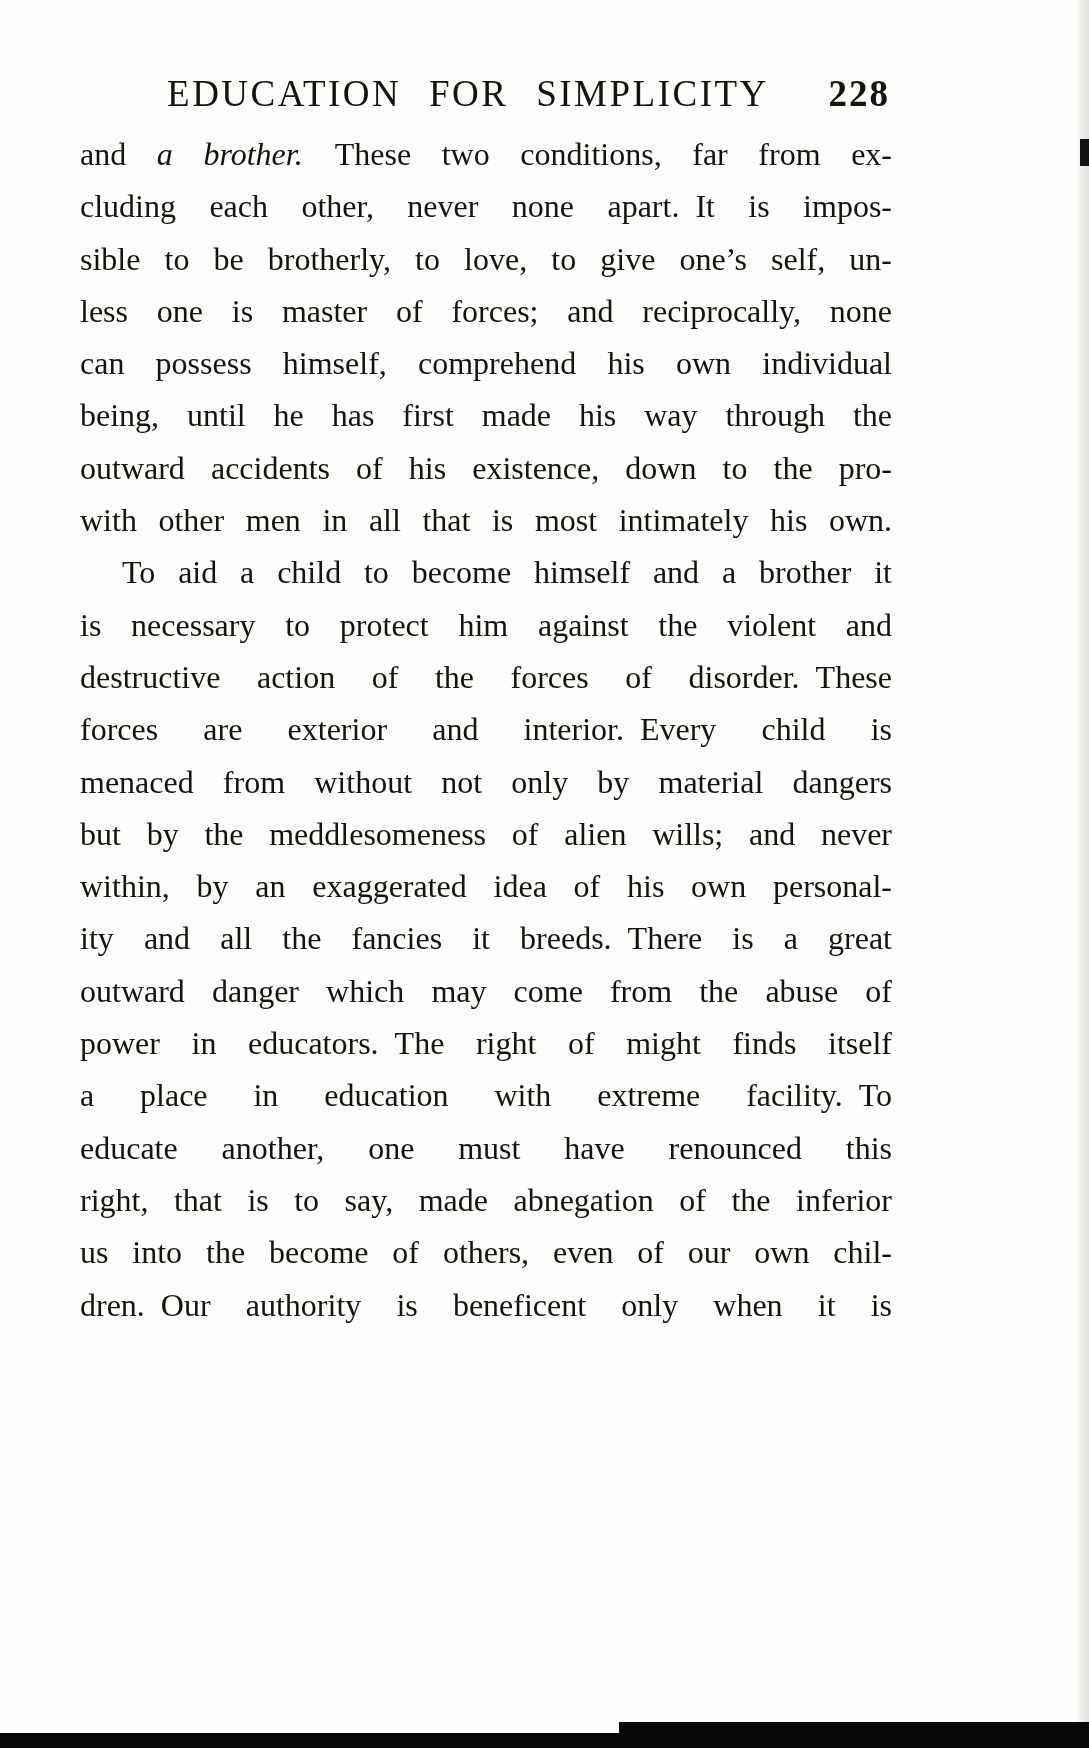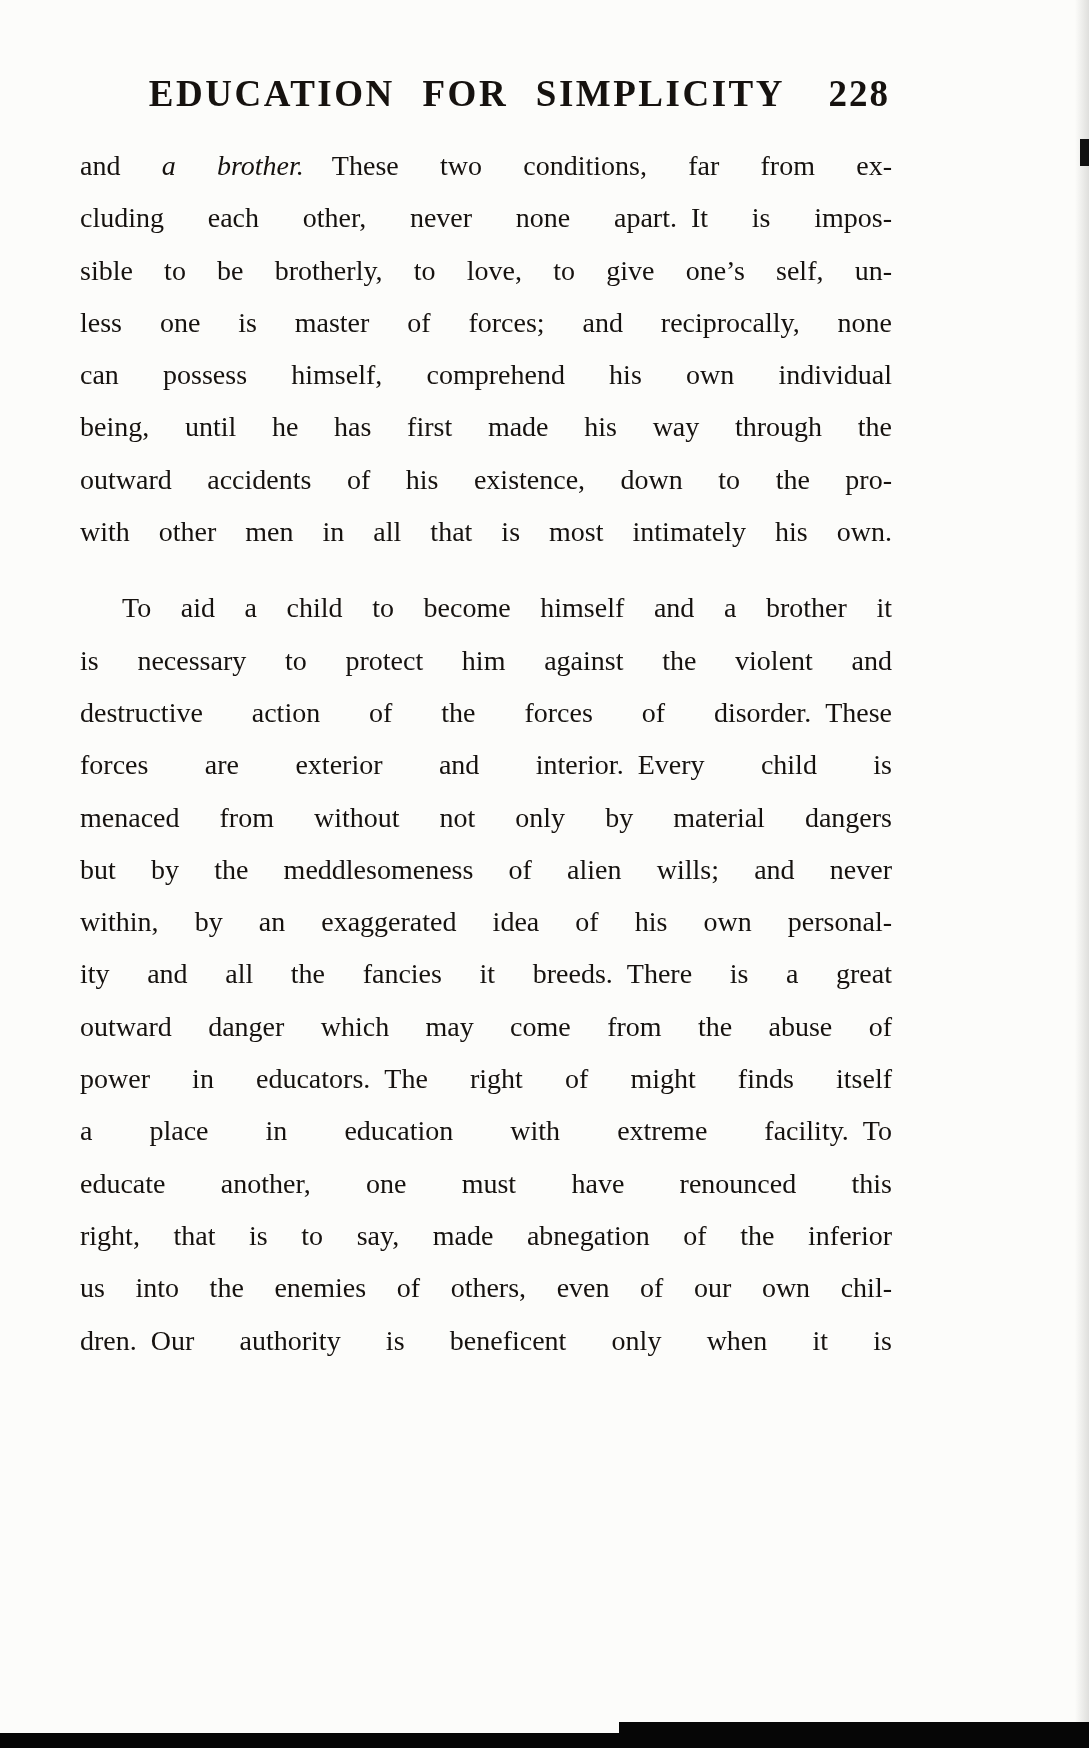--- a/index.html
+++ b/index.html
@@ -31,48 +31,47 @@
     top: 72px;
     left: 80px;
     width: 812px;
     height: 48px;
   }
   .header-title {
     position: absolute;
     left: 50%;
     transform: translateX(-53%);
     font-size: 37px;
-    font-weight: bold;
+    font-weight: normal;
     letter-spacing: 2.5px;
     word-spacing: 16px;
     white-space: nowrap;
   }
   .page-number {
     position: absolute;
     right: 2px;
     top: 0;
     font-size: 37px;
     font-weight: bold;
     letter-spacing: 2px;
   }
   .body-text {
     position: absolute;
     left: 80px;
-    top: 140px;
+    top: 128px;
     width: 812px;
-    font-size: 28px;
+    font-size: 32px;
   }
   .line {
     line-height: 52.3px;
     text-align: justify;
     text-align-last: justify;
   }
   .indent {
     text-indent: 42px;
-    margin-top: 24px;
   }
   .italic {
     font-style: italic;
   }
   
   .artifact-bottom-bar {
     position: absolute;
     left: 0;
     bottom: 0;
     width: 100%;
@@ -126,21 +125,21 @@
       <div class="line">forces are exterior and interior. Every child is</div>
       <div class="line">menaced from without not only by material dangers</div>
       <div class="line">but by the meddlesomeness of alien wills; and never</div>
       <div class="line">within, by an exaggerated idea of his own personal-</div>
       <div class="line">ity and all the fancies it breeds. There is a great</div>
       <div class="line">outward danger which may come from the abuse of</div>
       <div class="line">power in educators. The right of might finds itself</div>
       <div class="line">a place in education with extreme facility. To</div>
       <div class="line">educate another, one must have renounced this</div>
       <div class="line">right, that is to say, made abnegation of the inferior</div>
-      <div class="line">us into the enemies of others, even of our own chil-</div>
+      <div class="line">us into the become of others, even of our own chil-</div>
       <div class="line">dren. Our authority is beneficent only when it is</div>
     </div>
 
   </div>
 
   <div class="edge-shade"></div>
   <div class="artifact-right-edge"></div>
   <div class="artifact-bottom-right"></div>
   <div class="artifact-bottom-bar"></div>
 

